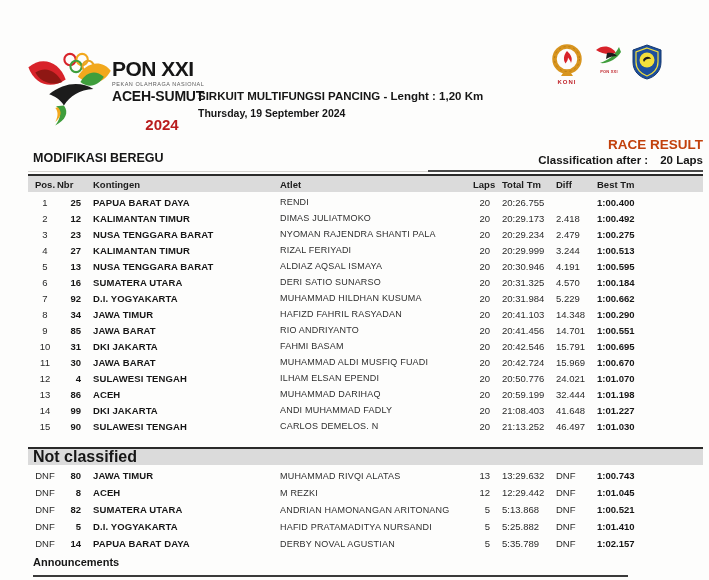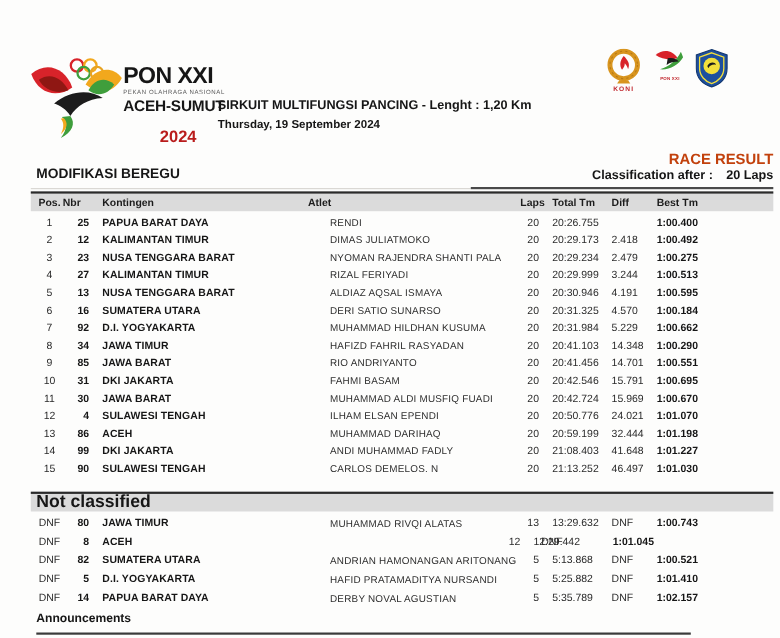--- a/index.html
+++ b/index.html
@@ -36,21 +36,21 @@
   .grid-cols{display:grid;grid-template-columns:24px 24px 197px 195px 17px 64px 40px 1fr;align-items:center;}
   #thead{left:28px;top:174px;width:675px;height:18px;background:#dbdbdb;border-top:2px solid #2b2b2b;
          padding-left:5px;box-sizing:border-box;font-size:9.5px;font-weight:bold;color:#1c1c1c;}
   #classified-rows{left:0;top:194px;width:709px;}
   #dnf-rows{left:0;top:467px;width:709px;}
   .trow{padding-left:33px;height:16px;font-size:9.5px;}
   #dnf-rows .trow{height:17px;}
   .c-pos{text-align:center;color:#2a2a2a;}
   .c-nbr{text-align:right;font-weight:bold;color:#161616;}
   .c-kont{padding-left:12px;font-weight:bold;color:#161616;letter-spacing:0.1px;}
-  .c-atlet{padding-left:2px;font-size:9px;color:#2e2e2e;letter-spacing:0.2px;margin-left:20px;}
+  .c-atlet{padding-left:2px;font-size:9px;color:#2e2e2e;letter-spacing:0.2px;}
   .c-laps{text-align:right;color:#2a2a2a;}
   .c-total{padding-left:12px;color:#2a2a2a;}
   .c-diff{padding-left:2px;color:#2a2a2a;}
   .c-best{padding-left:3px;font-weight:bold;color:#161616;}
   .h-pos{text-align:center;}
   .h-nbr{text-align:left;}
   .h-kont{padding-left:12px;}
   .h-atlet{padding-left:2px;}
   .h-laps{text-align:right;}
   .h-total{padding-left:12px;}
@@ -323,20 +323,21 @@
     <span class="c-laps">13</span>
     <span class="c-total">13:29.632</span>
     <span class="c-diff">DNF</span>
     <span class="c-best">1:00.743</span>
   </div>
 
   <div class="trow grid-cols">
     <span class="c-pos">DNF</span>
     <span class="c-nbr">8</span>
     <span class="c-kont">ACEH</span>
+    <span class="c-atlet">M REZKI</span>
     <span class="c-laps">12</span>
     <span class="c-total">12:29.442</span>
     <span class="c-diff">DNF</span>
     <span class="c-best">1:01.045</span>
   </div>
 
   <div class="trow grid-cols">
     <span class="c-pos">DNF</span>
     <span class="c-nbr">82</span>
     <span class="c-kont">SUMATERA UTARA</span>

